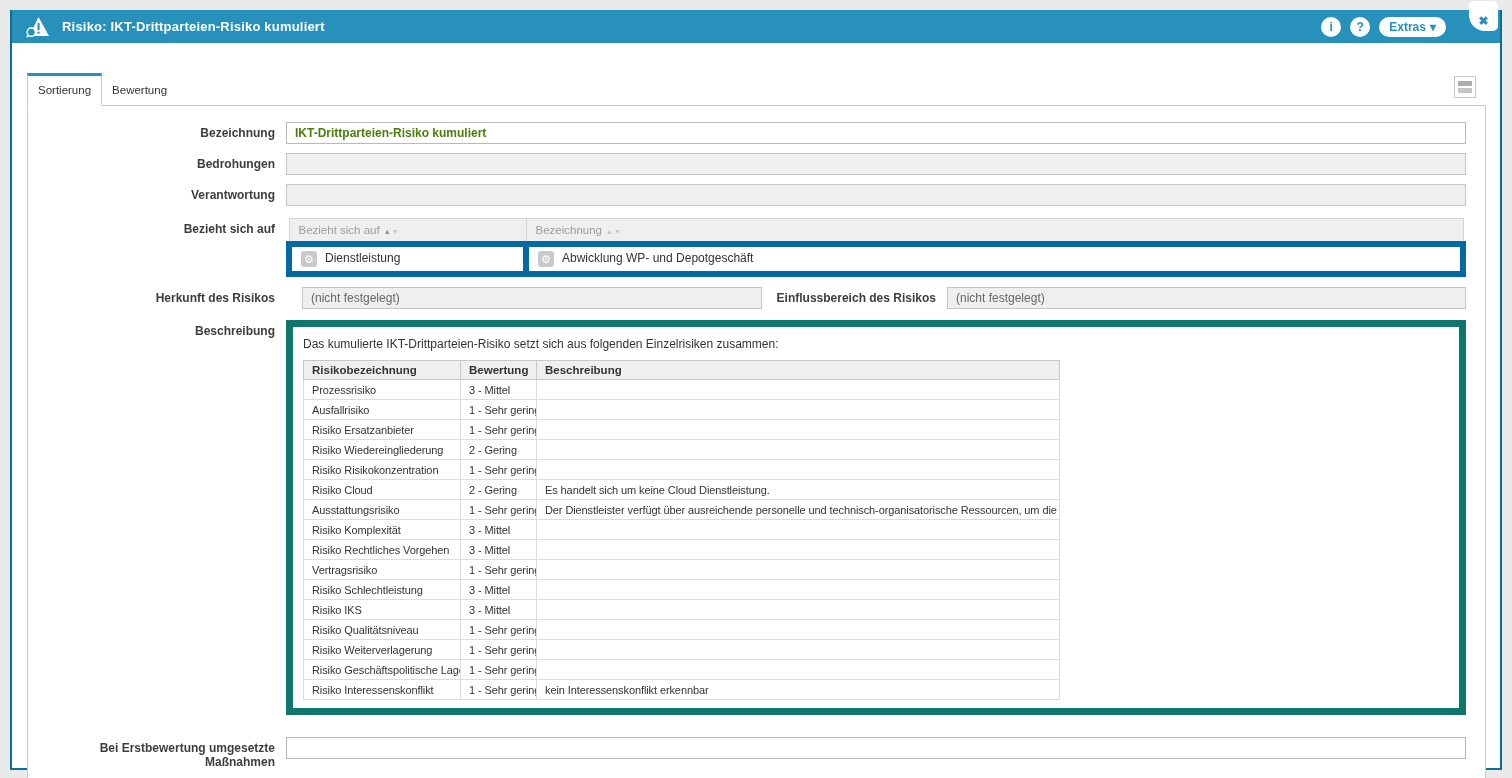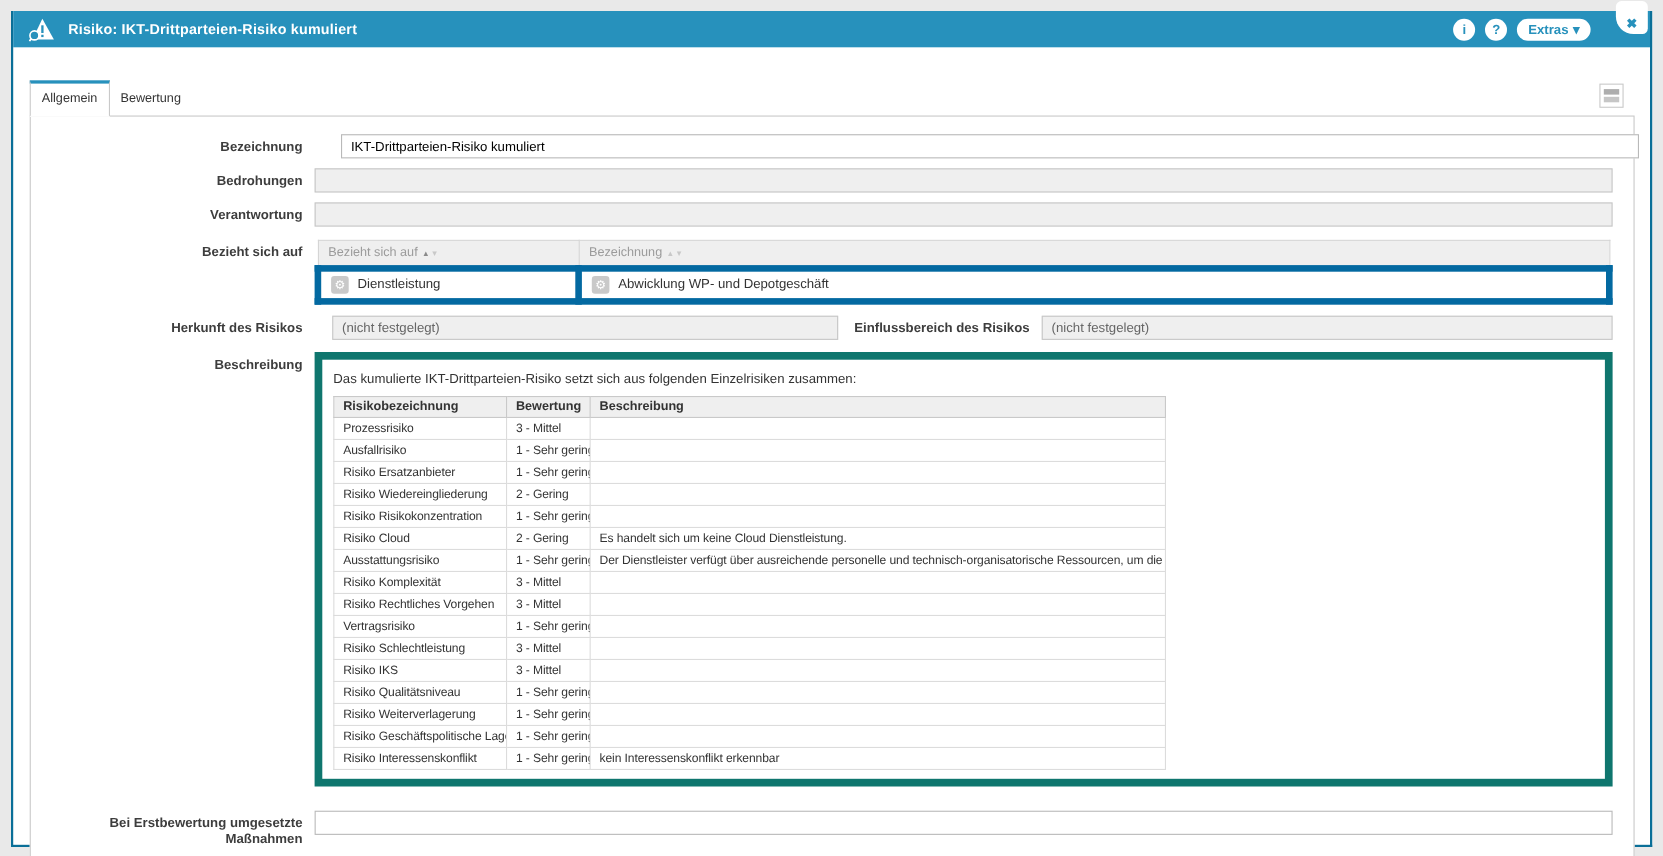--- a/index.html
+++ b/index.html
@@ -20,21 +20,21 @@
   .layout-btn { position:absolute; top:66px; right:24px; width:22px; height:22px; border:1px solid #c9c9c9; display:flex; flex-direction:column; align-items:center; justify-content:center; gap:2px; cursor:pointer; background:#fff; }
   .layout-btn .bar1 { width:14px; height:5px; background:#adadad; }
   .layout-btn .bar2 { width:14px; height:5px; background:#c6c6c6; }
   
   .panel { margin:0 14px 0 15px; border:1px solid #c9c9c9; background:#fff; padding:16px 0 10px; min-height:644px; }
   .frow { display:flex; align-items:flex-start; margin:0 19px 9px 0; }
   .flabel { width:258px; flex-shrink:0; text-align:right; padding-right:11px; padding-top:4px; font-weight:bold; font-size:12px; color:#3d3d3d; }
   .fctrl { flex:1; min-width:0; }
   input.text { width:100%; height:22px; border:1px solid #b9b9b9; padding:0 8px; font-size:12px; font-family:inherit; color:#333; background:#fff; outline:none; }
   input.gray { background:#efefef; border-color:#c6c6c6; color:#666; }
-  input.bold { font-weight:normal; color:#000000;margin-left:24px; }
+  input.bold { font-weight:bold; color:#4d7c0f; }
   .split { display:flex; align-items:flex-start;padding-left:16px; }
   .split .w1 { width:460px; flex:none; }
   .split .mid-label { flex:1; text-align:right; padding:4px 11px 0 0; font-weight:bold; font-size:12px; color:#3d3d3d; }
   .split .w2 { width:519px; flex:none; }
   
   table.rel { width:100%; border-collapse:collapse; font-size:12px; }
   table.rel th { background:#efefef; color:#9b9b9b; font-weight:normal; text-align:left; padding:5px 9px; border:1px solid #d5d5d5; font-size:11.5px; cursor:pointer; }
   table.rel td { padding:4px 9px; border:6px solid #0369a1; color:#333; }
   .sort-ico { font-size:7px; letter-spacing:1px; margin-left:4px; }
   .sort-up-on { color:#8a8a8a; } .sort-dn-off { color:#c8c8c8; } .sort-up-off { color:#c8c8c8; }
@@ -68,21 +68,21 @@
       <span class="circle-btn">?</span>
       <span class="extras-btn">
           <span>Extras</span>
           <span>▾</span>
         </span>
     </span>
     <span class="close-tab">✖</span>
   </div>
 
   <div class="tabbar">
-    <div class="tab active">Allgemein</div>
+    <div class="tab active">Sortierung</div>
     <div class="tab">Bewertung</div>
   </div>
   <div class="layout-btn">
     <span class="bar1"></span>
       <span class="bar2"></span>
   </div>
 
   <div class="panel">
 
     <div class="frow">

